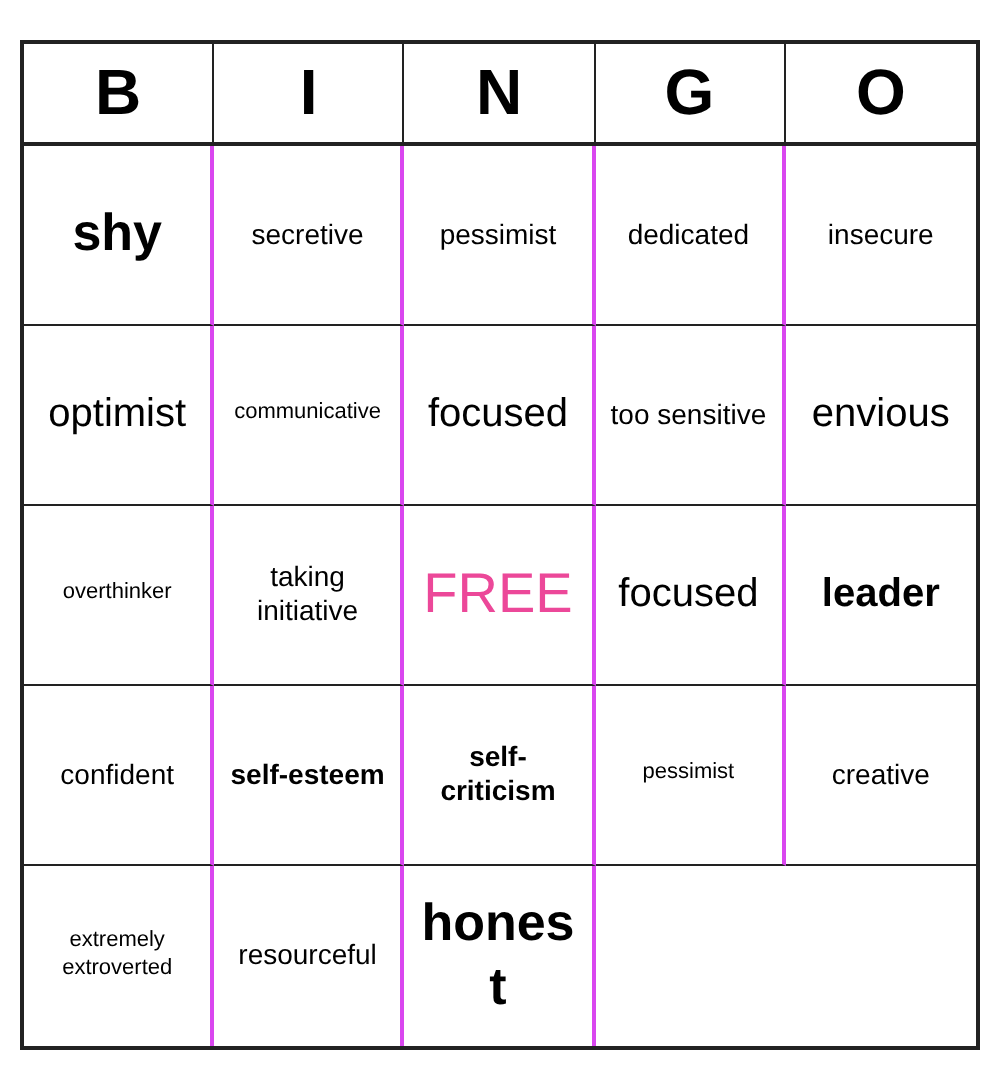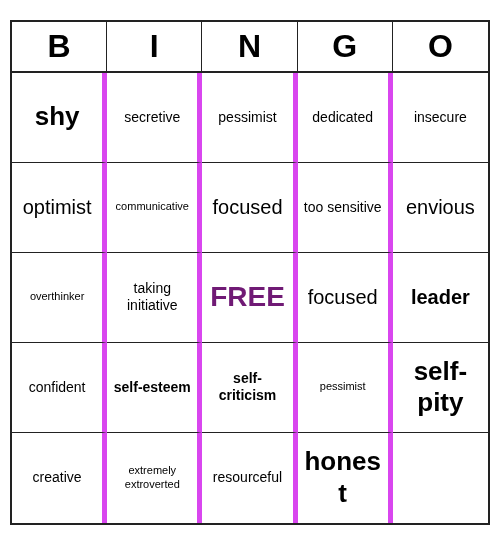--- a/index.html
+++ b/index.html
@@ -31,21 +31,21 @@
     }
     .bingo-header-cell:last-child {
       border-right: none;
     }
     .bingo-grid {
       display: grid;
       grid-template-columns: repeat(5, 1fr);
       grid-template-rows: repeat(5, 1fr);
     }
     .bingo-cell {
-      border-right: 5px solid #d946ef;
+      border-right: 2px solid #d946ef;
       border-bottom: 1px solid #222;
       display: flex;
       align-items: center;
       justify-content: center;
       text-align: center;
       padding: 6px 4px;
       min-height: 90px;
       font-size: 14px;
       line-height: 1.2;
       word-break: break-word;
@@ -61,23 +61,23 @@
       font-size: 26px;
       font-weight: bold;
     }
     .bingo-cell.medium-text {
       font-size: 20px;
     }
     .bingo-cell.small-text {
       font-size: 11px;
     }
     .bingo-cell.free {
-      color: #701a75;
+      color: #ec4899;
       font-size: 28px;
-      font-weight: bold;
+      font-weight: normal;
     }
     .bingo-cell.bold-text {
       font-weight: bold;
     }
   </style>
 </head>
 <body>
 
 <div class="bingo-container">
   <div class="bingo-header">
@@ -100,19 +100,18 @@
       <div class="bingo-cell medium-text">envious</div>
       <div class="bingo-cell small-text">overthinker</div>
       <div class="bingo-cell ">taking initiative</div>
       <div class="bingo-cell free">FREE</div>
       <div class="bingo-cell medium-text">focused</div>
       <div class="bingo-cell medium-text bold-text">leader</div>
       <div class="bingo-cell ">confident</div>
       <div class="bingo-cell bold-text">self-esteem</div>
       <div class="bingo-cell bold-text">self-criticism</div>
       <div class="bingo-cell small-text">pessimist</div>
-      <div class="bingo-cell large-text bold-text">self-pity</div>
       <div class="bingo-cell ">creative</div>
       <div class="bingo-cell small-text">extremely extroverted</div>
       <div class="bingo-cell ">resourceful</div>
       <div class="bingo-cell large-text bold-text">honest</div>
     </div>
 </div>
 
 </body></html>

